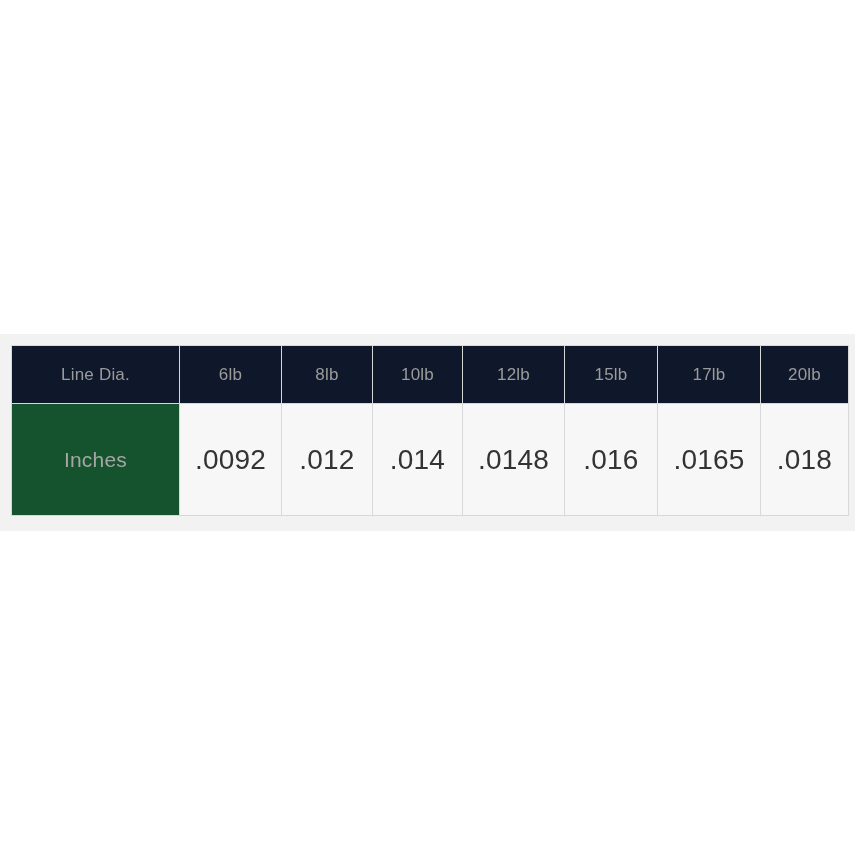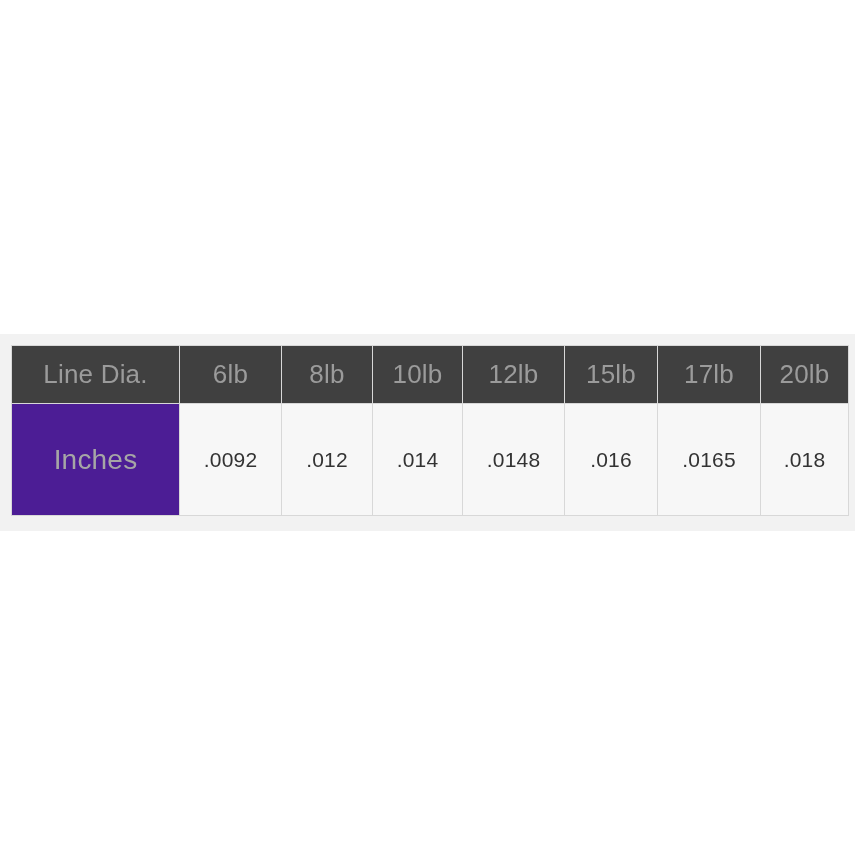--- a/index.html
+++ b/index.html
@@ -50,41 +50,41 @@
     text-align: center;
     vertical-align: middle;
     padding: 0;
     font-weight: normal;
     font-size: 21px;
     letter-spacing: 0.2px;
   }
 
   
   .spec-table thead th {
-    background: #404040;
+    background: #0f172a;
     color: #9b9b9b;
     height: 57px;
-    font-size: 26px;
+    font-size: 17px;
   }
   .spec-table thead th.col-label {
     color: #9b9b9b;
   }
 
   
   .spec-table tbody th.row-label {
-    background: #4c1d95;
+    background: #14532d;
     color: #a6a6a6;
     text-align: center;
-    font-size: 28px;
+    font-size: 21px;
   }
 
   .spec-table tbody td.val {
     background: #f7f7f7;
     color: #333333;
-    font-size: 21px;
+    font-size: 28px;
   }
 
   .spec-table tbody tr {
     height: 57px;
   }
 
   
   col.c-label { width: 168px; }
   col.c-1 { width: 102px; }
   col.c-2 { width: 91px; }

